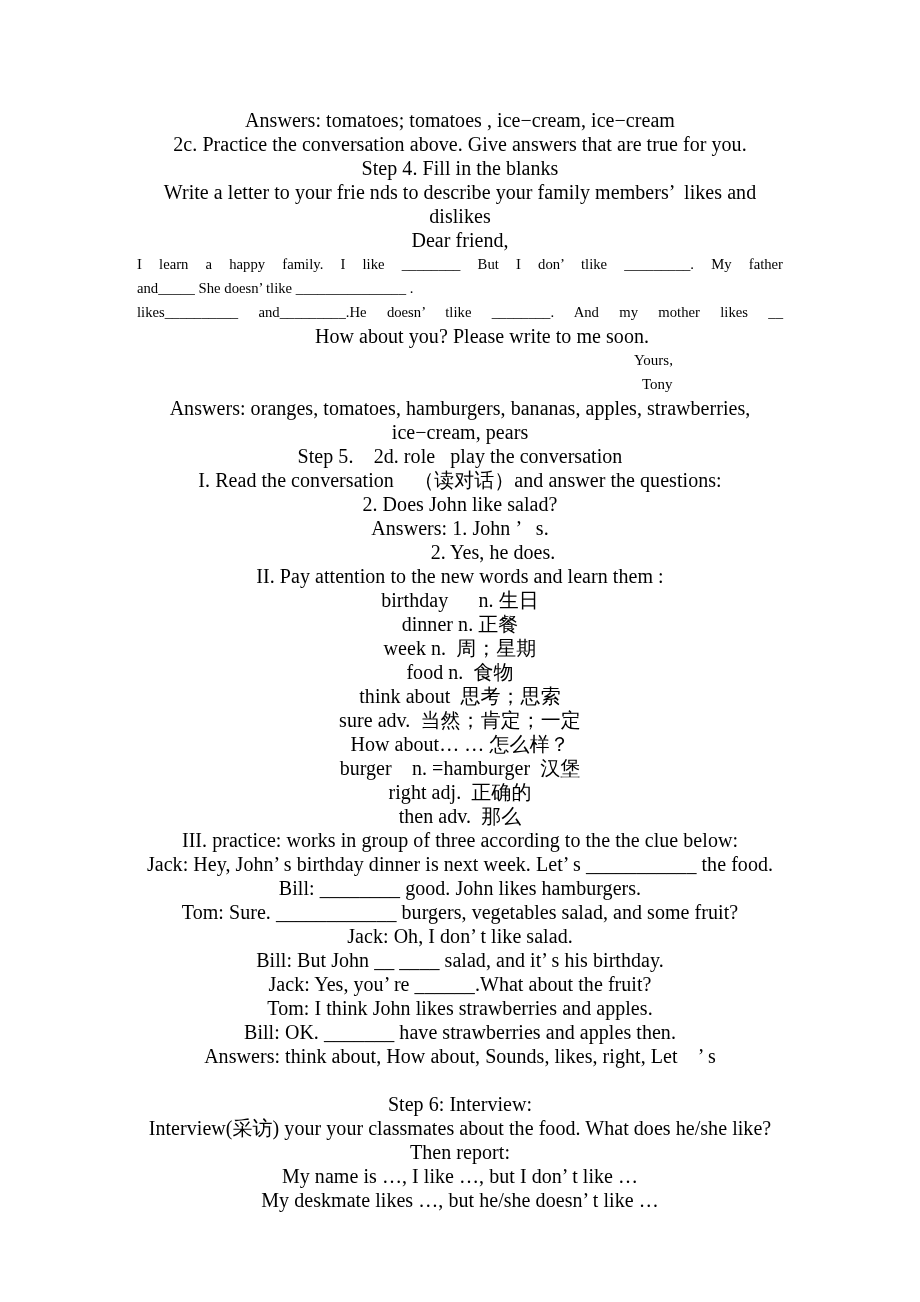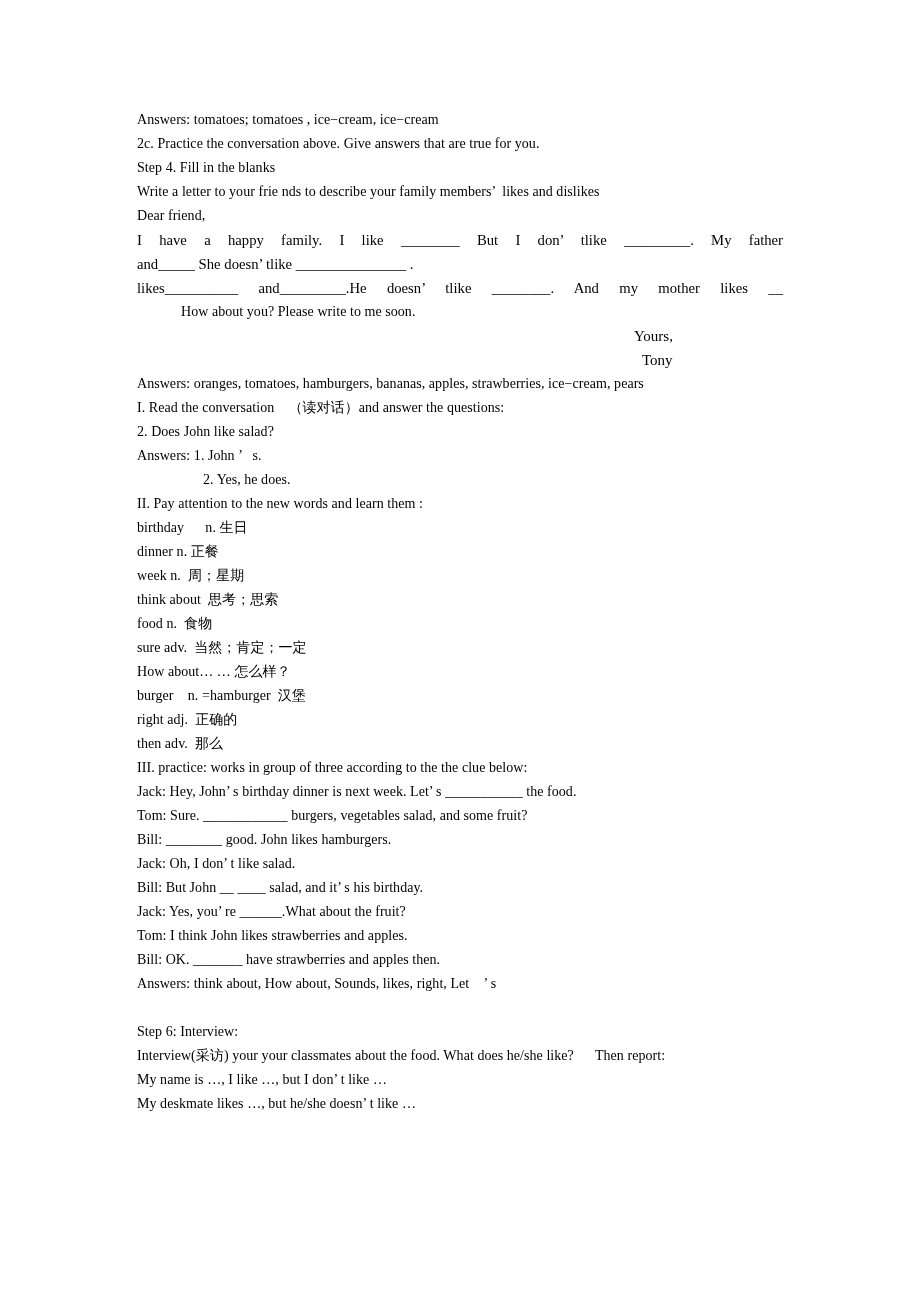--- a/index.html
+++ b/index.html
@@ -23,24 +23,25 @@
     height: 1302px;
     overflow: hidden;
   }
   .body-col {
     position: absolute;
     left: 137px;
     top: 108px;
     width: 646px;
   }
   .ln {
-    font-size: 14px;
+    font-size: 20px;
     line-height: 24px;
     white-space: pre-wrap;
     letter-spacing: 0.05px;
+    text-align: center;
   }
   .just {
     text-align: justify;
     text-align-last: justify;
     font-size: 14.7px;
     line-height: 24px;
   }
   .just-last {
     text-align: left;
     text-align-last: left;
@@ -61,53 +62,54 @@
 
 <div class="page">
   <div class="body-col">
 
     <div class="ln">Answers: tomatoes; tomatoes , ice−cream, ice−cream</div>
     <div class="ln">2c. Practice the conversation above. Give answers that are true for you.</div>
     <div class="ln">Step 4. Fill in the blanks</div>
     <div class="ln">Write a letter to your frie nds to describe your family members’  likes and dislikes</div>
     <div class="ln">Dear friend,</div>
 
-    <div class="just">I   have  a  happy  family.  I  like  ________   But  I  don’ tlike  _________.   My  father</div>
+    <div class="just">I   learn  a  happy  family.  I  like  ________   But  I  don’ tlike  _________.   My  father</div>
     <div class="just just-last">and_____ She doesn’ tlike _______________       .</div>
     <div class="just">likes__________     and_________.He  doesn’ tlike  ________.    And  my  mother  likes  __</div>
 
     <div class="ln pad-left-44">How about you? Please write to me soon.</div>
     <div class="right-block yours-line">Yours,</div>
     <div class="right-block tony-line">Tony</div>
 
     <div class="ln">Answers: oranges, tomatoes, hamburgers, bananas, apples, strawberries, ice−cream, pears</div>
+    <div class="ln">Step 5.    2d. role   play the conversation</div>
     <div class="ln">I. Read the conversation    （读对话）and answer the questions:</div>
     <div class="ln">2. Does John like salad?</div>
     <div class="ln">Answers: 1. John ’   s.</div>
     <div class="ln pad-left-66">2. Yes, he does.</div>
 
     <div class="ln">II. Pay attention to the new words and learn them :</div>
     <div>
       <div class="ln">birthday      n. 生日</div>
       <div class="ln">dinner n. 正餐</div>
       <div class="ln">week n.  周；星期</div>
+      <div class="ln">food n.  食物</div>
       <div class="ln">think about  思考；思索</div>
-      <div class="ln">food n.  食物</div>
       <div class="ln">sure adv.  当然；肯定；一定</div>
       <div class="ln">How about… … 怎么样？</div>
       <div class="ln">burger    n. =hamburger  汉堡</div>
       <div class="ln">right adj.  正确的</div>
       <div class="ln">then adv.  那么</div>
     </div>
 
     <div class="ln">III. practice: works in group of three according to the the clue below:</div>
     <div>
       <div class="ln">Jack: Hey, John’ s birthday dinner is next week. Let’ s ___________ the food.</div>
+      <div class="ln">Bill: ________ good. John likes hamburgers.</div>
       <div class="ln">Tom: Sure. ____________ burgers, vegetables salad, and some fruit?</div>
-      <div class="ln">Bill: ________ good. John likes hamburgers.</div>
       <div class="ln">Jack: Oh, I don’ t like salad.</div>
       <div class="ln">Bill: But John __ ____ salad, and it’ s his birthday.</div>
       <div class="ln">Jack: Yes, you’ re ______.What about the fruit?</div>
       <div class="ln">Tom: I think John likes strawberries and apples.</div>
       <div class="ln">Bill: OK. _______ have strawberries and apples then.</div>
     </div>
     <div class="ln">Answers: think about, How about, Sounds, likes, right, Let    ’ s</div>
 
     <div class="spacer"></div>
 

